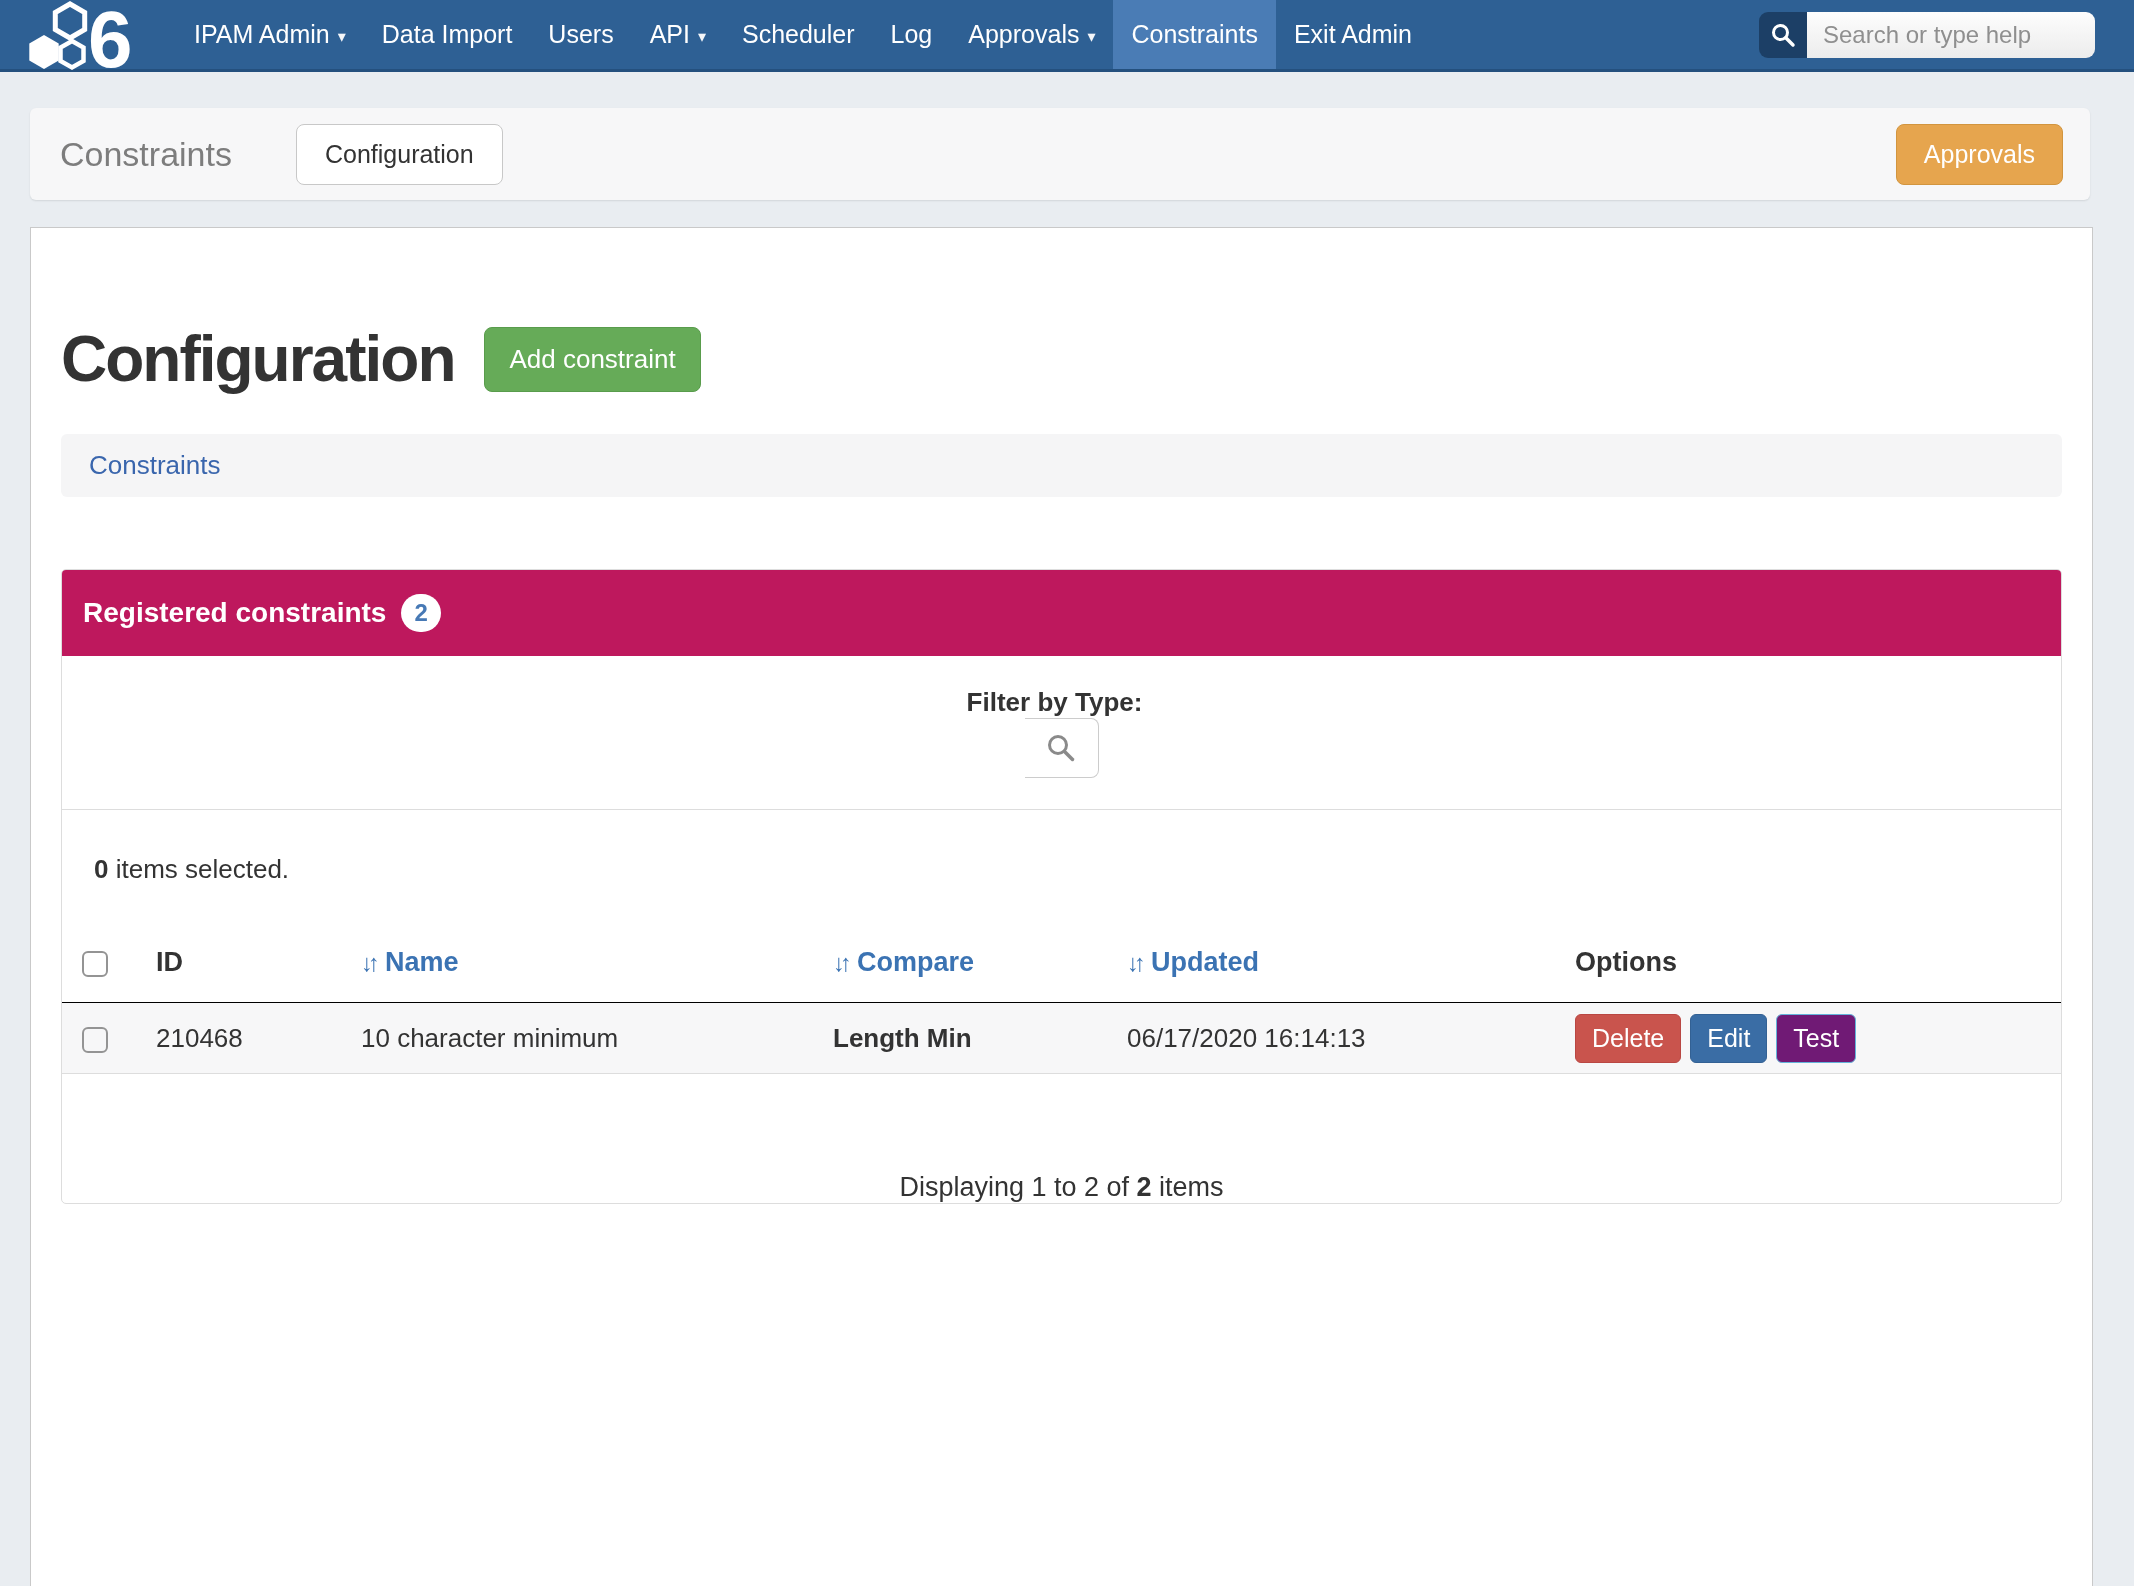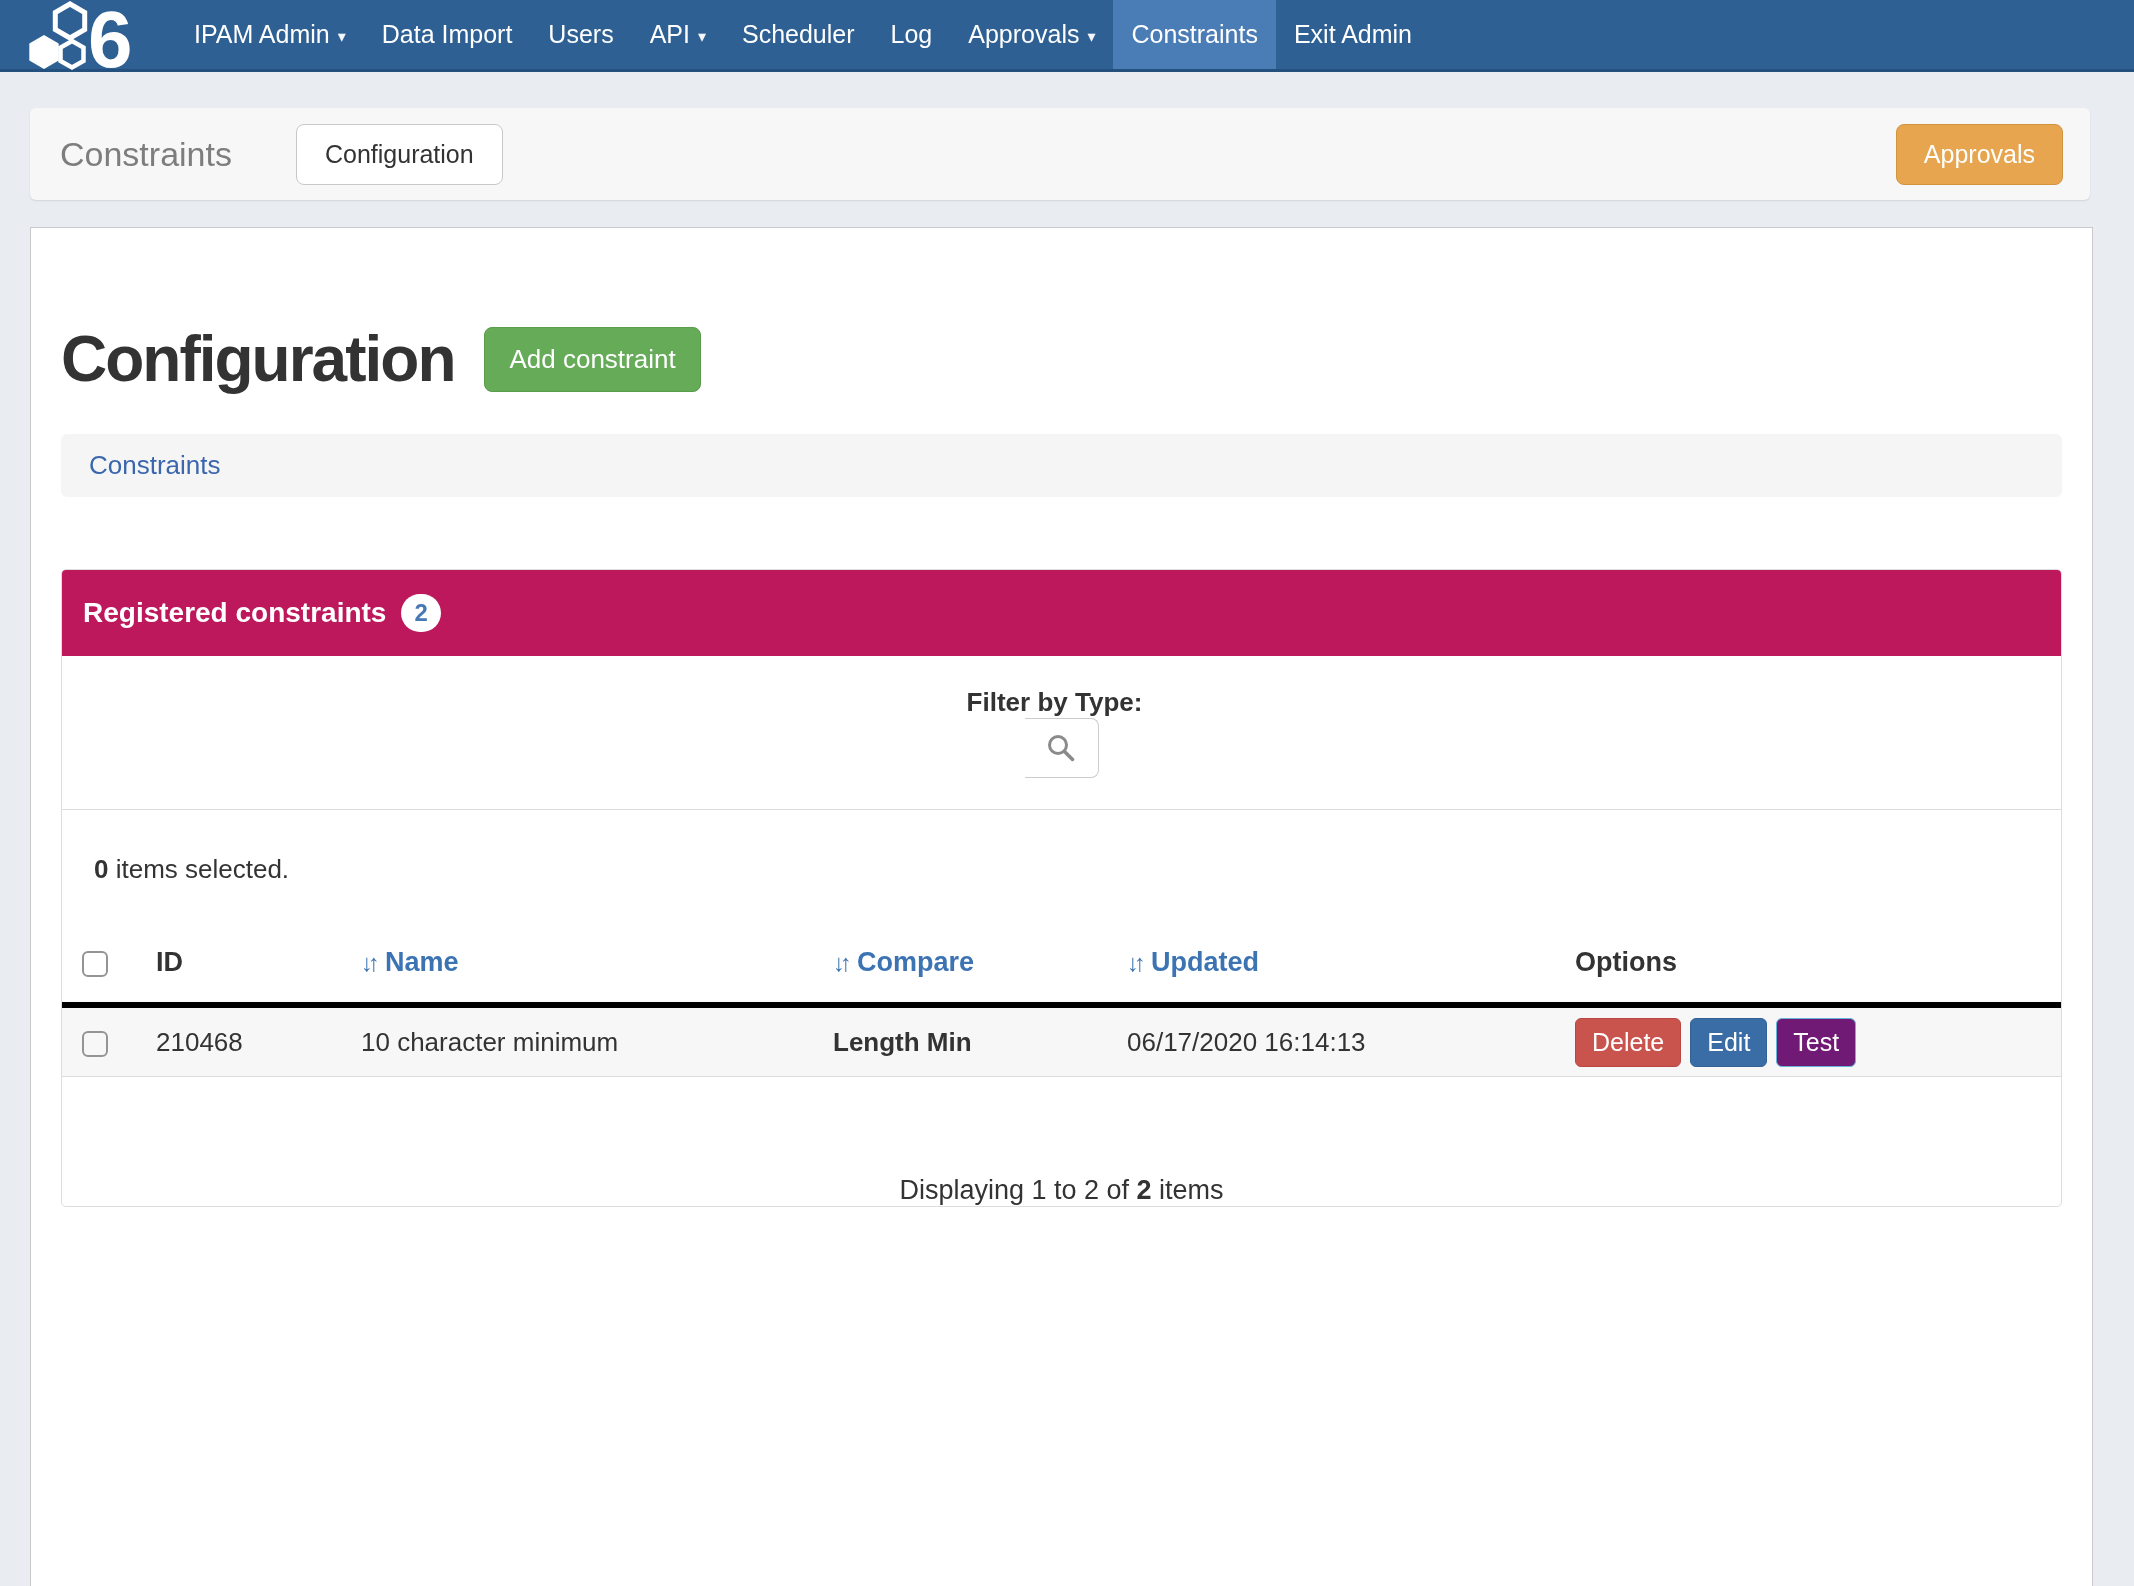--- a/index.html
+++ b/index.html
@@ -152,21 +152,21 @@
   
   table.constraints { width: 100%; border-collapse: collapse; font-size: 26px; margin-top: 48px; }
   th { text-align: left; font-weight: bold; padding: 14px 0 24px; font-size: 27px; }
   .col-check { width: 94px; padding-left: 20px; }
   .col-id { width: 205px; }
   .col-name { width: 472px; }
   .col-compare { width: 294px; }
   .col-updated { width: 448px; }
   th.sortable { color: #3b73b3; cursor: pointer; }
   .sort-icon { letter-spacing: -5px; margin-right: 10px; font-size: 24px; }
-  thead tr { border-bottom: 6px solid #000000; }
+  thead tr { border-bottom: 1px solid #000000; }
   tbody tr { border-bottom: 1px solid #ddd; height: 71px; }
   tbody tr.striped { background: #f7f7f8; }
   td { padding: 0; vertical-align: middle; }
   td.cell-check { padding-left: 20px; }
   td.cell-compare { font-weight: bold; }
 
   .checkbox {
     display: inline-block; width: 26px; height: 26px;
     border: 2px solid #949494; border-radius: 6px;
     vertical-align: middle; cursor: pointer; background: transparent;
@@ -221,20 +221,29 @@
       <span>Approvals</span>
       <span class="caret">▾</span>
     </li>
     <li class="nav-item active">
       <span>Constraints</span>
     </li>
     <li class="nav-item">
       <span>Exit Admin</span>
     </li>
   </ul>
+  <div class="nav-search">
+    <div class="nav-search-iconbox">
+      <svg width="26" height="26" viewBox="0 0 26 26">
+        <circle cx="10.5" cy="10.5" r="7" fill="none" stroke="#ffffff" stroke-width="3"></circle>
+        <line x1="15.8" y1="15.8" x2="23" y2="23" stroke="#ffffff" stroke-width="3.5" stroke-linecap="round"></line>
+      </svg>
+    </div>
+    <input class="nav-search-input" placeholder="Search or type help" style="">
+  </div>
 </div>
 
 <div class="subheader">
   <span class="subheader-title">Constraints</span>
   <button class="tab-btn">Configuration</button>
   <button class="settings-btn">Approvals</button>
 </div>
 
 <div class="card">
 

